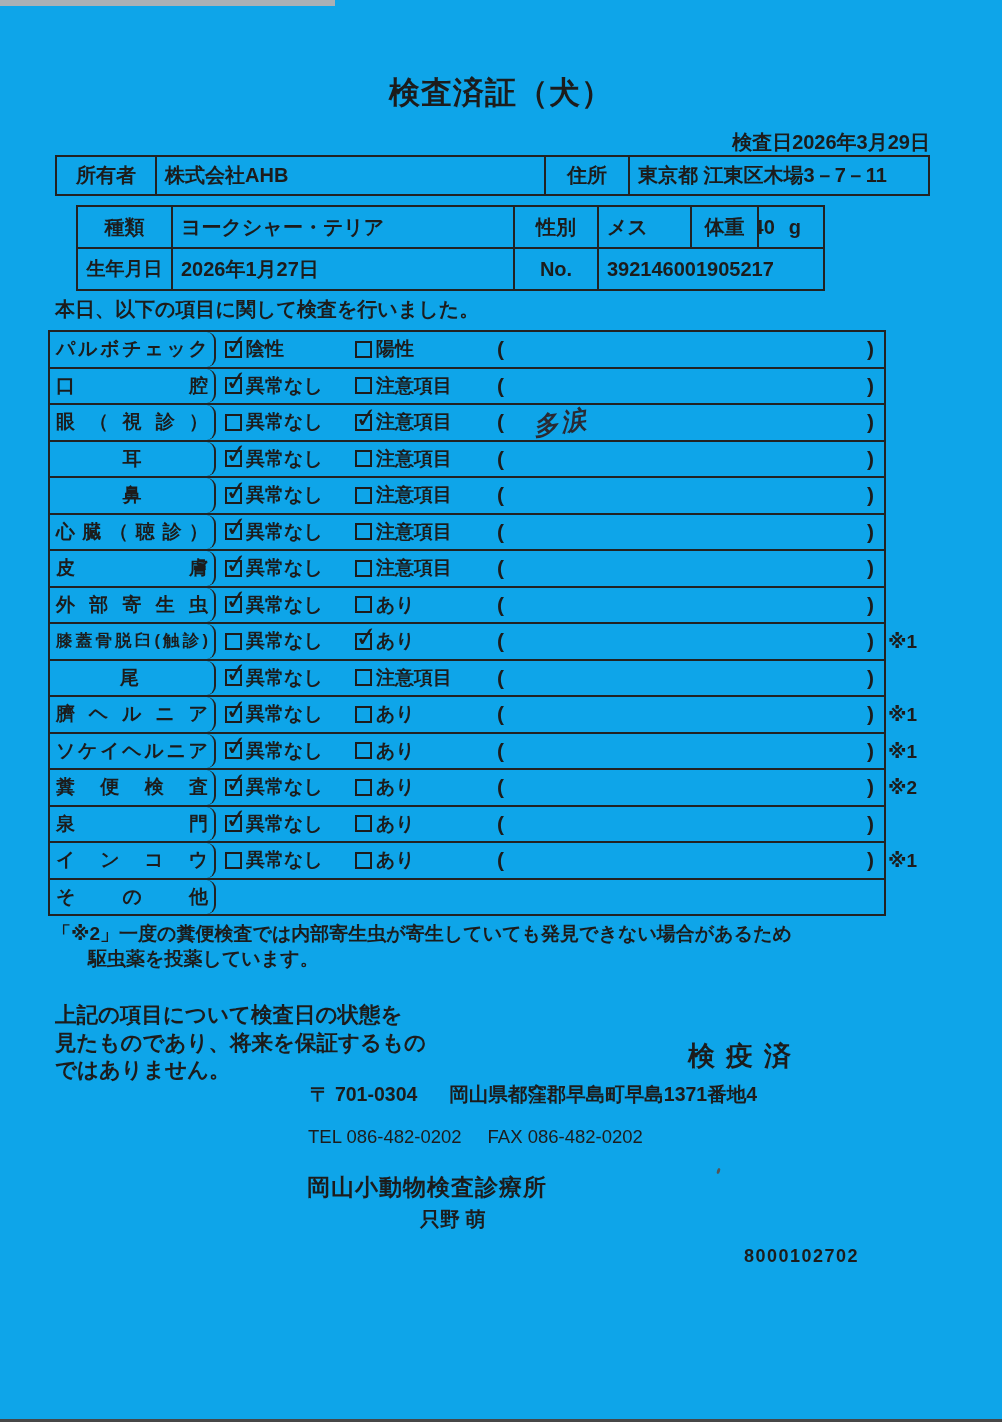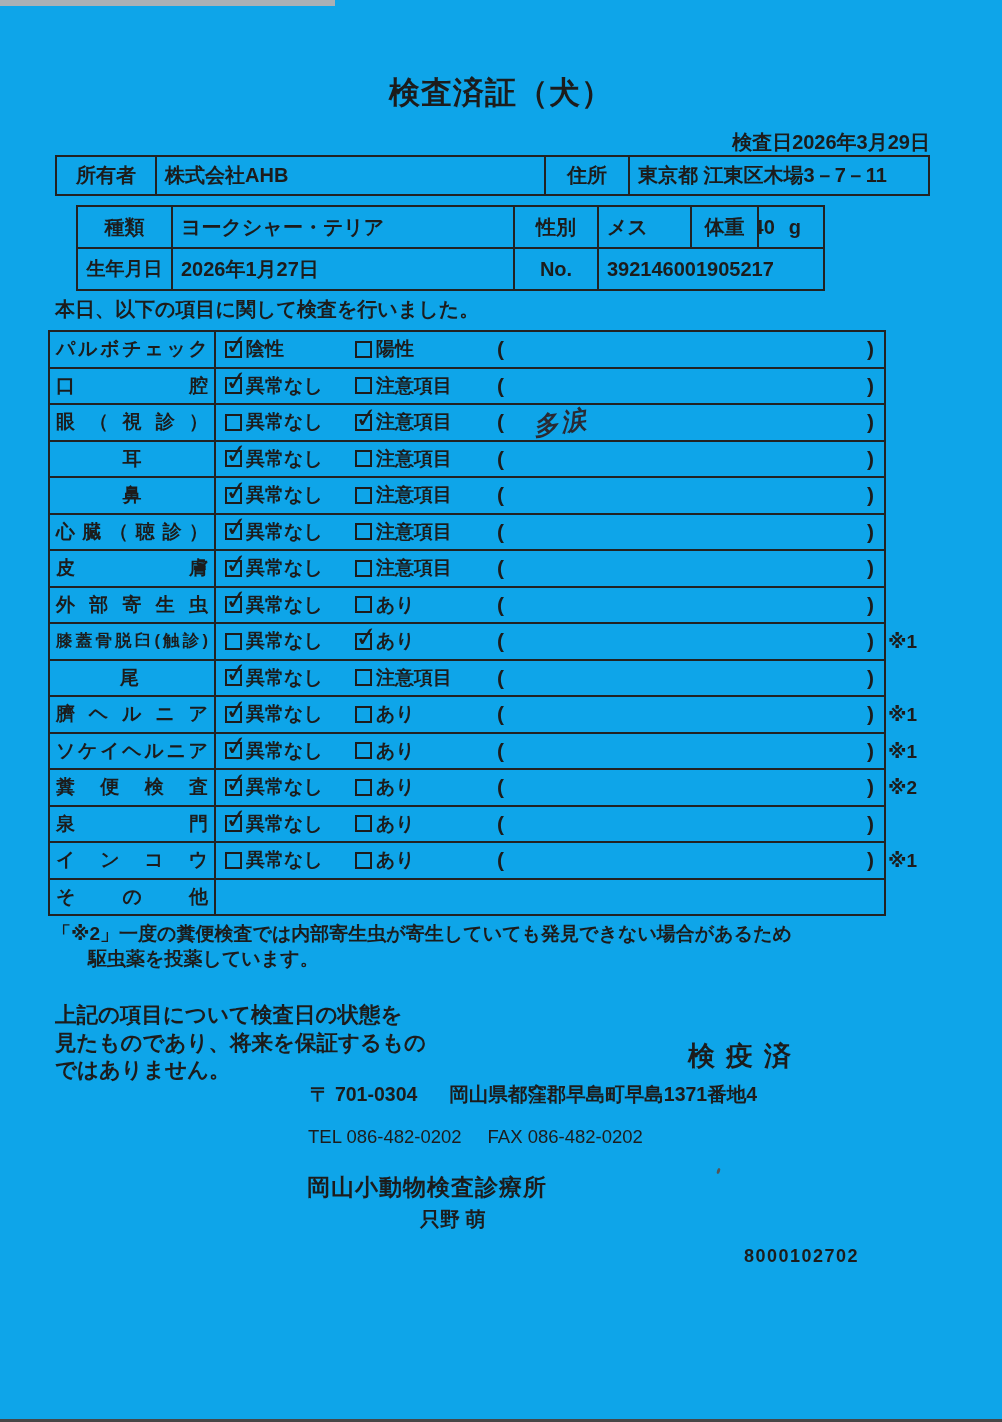--- a/index.html
+++ b/index.html
@@ -32,21 +32,21 @@
 
   .intro { position:absolute; top:296px; left:55px; font-size:20px; font-weight:600; }
 
   
   .checklist { position:absolute; top:330px; left:48px; width:838px; height:586px;
     border:2px solid #222; display:flex; flex-direction:column; }
   .crow { flex:1; display:flex; border-bottom:2px solid #222; position:relative; }
   .crow.last { border-bottom:none; }
   .cl-label { width:166px; border-right:2px solid #222; font-size:19px; font-weight:700;
     padding:0 6px; line-height:33px; text-align:justify; text-align-last:justify;
-    white-space:nowrap; overflow:hidden; }
+    white-space:nowrap; overflow:hidden;border-radius:9px; }
   .cl-label.c-center { text-align:center; text-align-last:center; }
   .cl-label.c-right { padding-left:70px; text-align:left; text-align-last:left; }
   .cl-label.c-small { font-size:16.5px; }
   .ccontent { flex:1; display:flex; align-items:center; padding-left:9px; }
   .opt { display:flex; align-items:center; font-size:19px; font-weight:700; }
   .opt1 { width:130px; } .opt2 { width:140px; }
   .cb { width:17px; height:17px; border:2px solid #1c1c1c; margin-right:4px;
     position:relative; flex:none; }
   .tick { position:absolute; left:-2px; top:-14px; font-size:27px; font-weight:700;
     transform:rotate(-6deg); font-family:"DejaVu Sans",sans-serif; }

